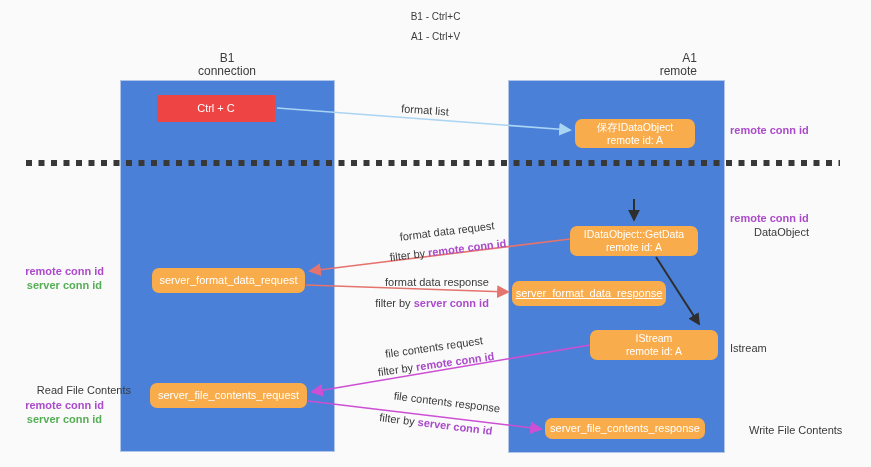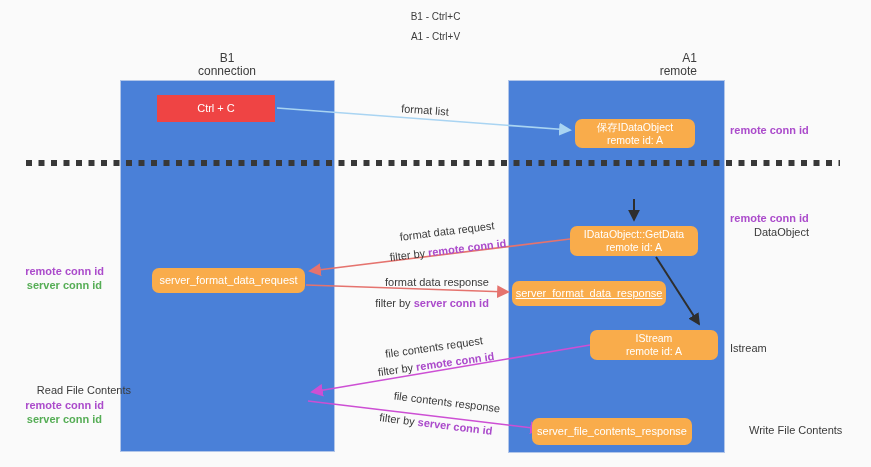--- a/index.html
+++ b/index.html
@@ -156,22 +156,25 @@
 
   <div class="node orange" style="left:512px; top:281px; width:154px; height:25px;text-decoration:underline;">
     <div>server_format_data_response</div>
   </div>
 
   <div class="node orange" style="left:590px; top:330px; width:128px; height:30px;">
     <div class="l2">IStream</div>
     <div class="l2">remote id: A</div>
   </div>
 
-
-  <div class="node orange" style="left:532px; top:418px; width:160px; height:27px;">
+  <div class="node orange" style="left:150px; top:383px; width:157px; height:25px;">
+    <div>server_file_contents_request</div>
+  </div>
+
+  <div class="node orange" style="left:545px; top:418px; width:160px; height:21px;">
     <div>server_file_contents_response</div>
   </div>
 
   <div class="flow-label" style="left:425px; top:110px; transform:translate(-50%,-50%) rotate(4deg);">format list</div>
 
   <div class="flow-label" style="left:447px; top:231px; transform:translate(-50%,-50%) rotate(-7deg);">format data request</div>
   <div class="flow-label" style="left:448px; top:250px; transform:translate(-50%,-50%) rotate(-7deg);">
     <span>filter by </span><span class="purple">remote conn id</span>
   </div>
 

